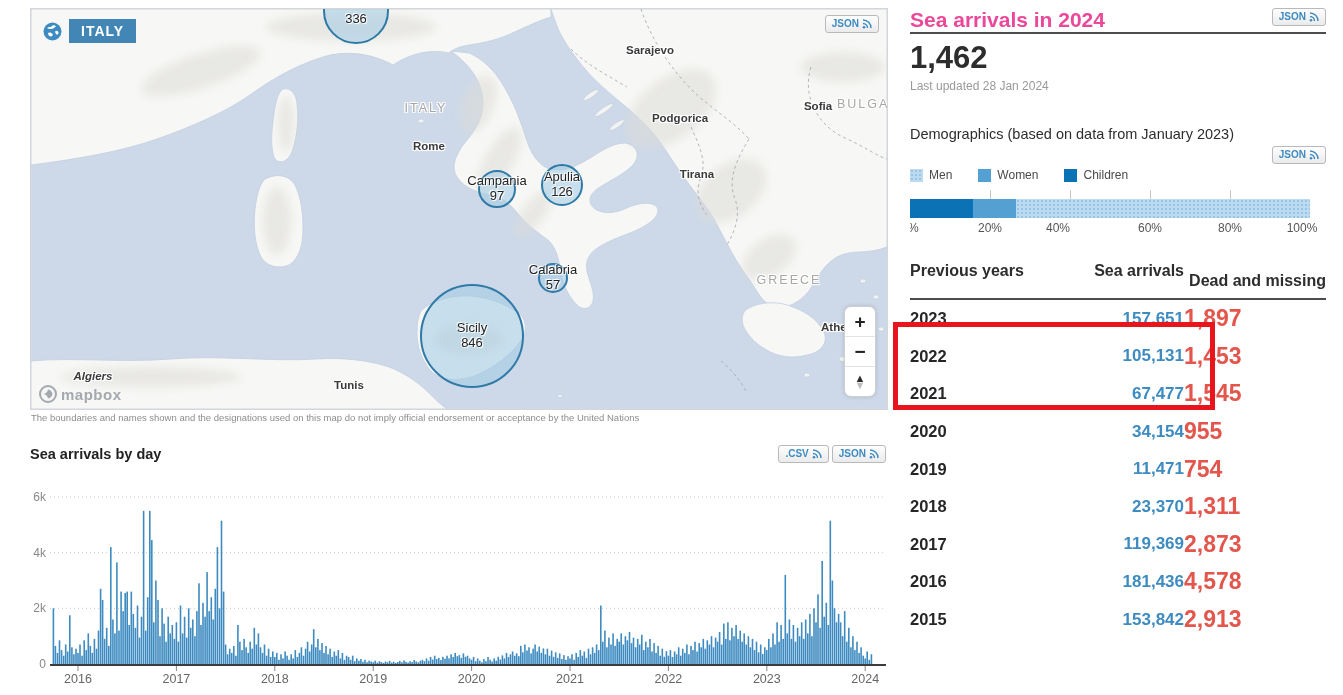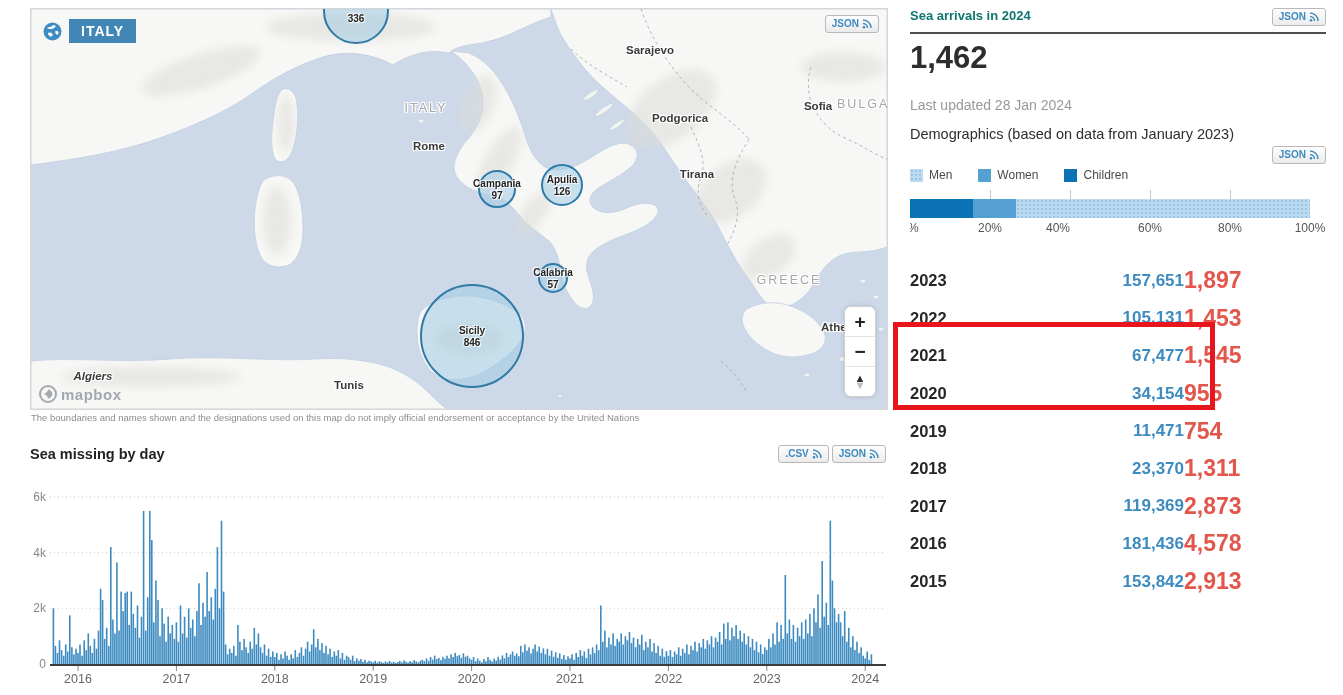--- a/index.html
+++ b/index.html
@@ -11,22 +11,22 @@
        border:1px solid #d6d6d6;overflow:hidden;}
   .map svg.base{position:absolute;left:0;top:0;}
   .map-label{position:absolute;transform:translate(-50%,-50%);white-space:nowrap;
        text-shadow:1px 1px 0 #fff,-1px -1px 0 #fff,1px -1px 0 #fff,-1px 1px 0 #fff,0 0 3px #fff;}
   .map-label.city{font-size:11.5px;font-weight:700;color:#3a3a3a;}
   .map-label.region{font-size:12.5px;font-weight:400;color:#a7a7a7;letter-spacing:2px;}
   .map-label.edge{transform:translate(0,-50%);}
   .bubble{position:absolute;border-radius:50%;border:2px solid #2f7aa6;
        background:rgba(160,203,228,.55);box-sizing:border-box;}
   .bubble-label{position:absolute;transform:translate(-50%,-50%);text-align:center;
-       font-size:10px;color:#222;line-height:1.15;white-space:nowrap;
-       text-shadow:1px 1px 0 rgba(255,255,255,.9),-1px -1px 0 rgba(255,255,255,.9),0 0 3px #fff;font-weight:bold;}
+       font-size:13px;color:#222;line-height:1.15;white-space:nowrap;
+       text-shadow:1px 1px 0 rgba(255,255,255,.9),-1px -1px 0 rgba(255,255,255,.9),0 0 3px #fff;}
   .badge-wrap{position:absolute;left:12px;top:10px;display:flex;align-items:center;gap:7px;}
   .country-badge{background:#4186b5;color:#fff;font-weight:700;font-size:14px;
        letter-spacing:1px;padding:4px 12px;}
   .zoomctl{position:absolute;right:11px;top:297px;width:30px;background:#fff;
        border:1px solid #cfcfcf;border-radius:7px;overflow:hidden;box-shadow:0 0 4px rgba(0,0,0,.15);}
   .zoomctl .zbtn{height:29px;display:flex;align-items:center;justify-content:center;
        font-size:19px;font-weight:700;color:#222;border-bottom:1px solid #e3e3e3;cursor:pointer;}
   .zoomctl .zbtn:last-child{border-bottom:none;}
   .compass{display:flex;flex-direction:column;line-height:.62;font-size:11px;}
   .compass .up{color:#2b2b2b;} .compass .down{color:#bdbdbd;}
@@ -41,26 +41,26 @@
   .pill svg{display:block;}
 
   
   .daily-title{position:absolute;left:30px;top:446px;font-size:14.5px;font-weight:700;color:#222;}
   .daily-btns{position:absolute;left:30px;top:445px;width:856px;display:flex;
        justify-content:flex-end;gap:3px;}
   .daily-chart{position:absolute;left:30px;top:485px;width:856px;height:210px;}
 
   
   .rpanel{position:absolute;left:910px;top:0;width:418px;height:695px;}
-  .sect-title{font-size:13px;font-weight:700;color:#0f766e;}
+  .sect-title{font-size:21px;font-weight:700;color:#ec4899;}
   .stats-row{position:absolute;left:0;top:8px;width:416px;display:flex;
        justify-content:space-between;align-items:flex-start;}
   .stats-hr{position:absolute;left:0;top:32px;width:416px;height:2px;background:#4d4d4d;}
   .big-number{position:absolute;left:0;top:40px;font-size:31px;font-weight:700;color:#2d2d2d;}
-  .updated{position:absolute;left:0;top:97px;font-size:14px;color:#999;}
+  .updated{position:absolute;left:0;top:79px;font-size:12px;color:#999;}
 
   .demo-title{position:absolute;left:0;top:126px;font-size:14.5px;font-weight:400;color:#2d2d2d;}
   .demo-json{position:absolute;right:2px;top:146px;}
   .legend{position:absolute;left:0;top:168px;display:flex;gap:26px;}
   .legend-item{display:flex;align-items:center;gap:6px;font-size:12px;color:#4a4a4a;}
   .legend-sw{width:13px;height:13px;}
   .sw-dots{background-image:radial-gradient(#98c5e5 1px,rgba(0,0,0,0) 1px);background-size:4px 4px;}
   .demo-ticks{position:absolute;left:0;top:190px;width:400px;height:9px;}
   .demo-tick{position:absolute;top:0;width:1px;height:9px;background:#c4c4c4;}
   .demo-bar{position:absolute;left:0;top:199px;width:400px;height:19px;display:flex;}
@@ -231,21 +231,21 @@
       <svg width="18" height="18" viewBox="0 0 18 18">
         <circle cx="9" cy="9" r="8" fill="none" stroke="#9aa1a8" stroke-width="2"></circle>
         <path d="M9,4.5 C11.5,5 13,6.5 13.5,9 C13,11.5 11.5,13 9,13.5 C8.5,11 7,9.5 4.5,9 C7,8.5 8.5,7 9,4.5 Z" fill="#9aa1a8"></path>
       </svg>
       <span>mapbox</span>
     </div>
   </div>
 
   <div class="disclaimer">The boundaries and names shown and the designations used on this map do not imply official endorsement or acceptance by the United Nations</div>
 
-  <div class="daily-title">Sea missing by day</div>
+  <div class="daily-title">Sea arrivals by day</div>
   <div class="daily-btns">
     <span class="pill">
       <span>.CSV</span>
       <svg width="10" height="10" viewBox="0 0 10 10">
         <circle cx="2" cy="8.3" r="1.3" fill="#3d8bc0"></circle>
         <path d="M1 4.5 A4.5 4.5 0 0 1 5.5 9" stroke="#3d8bc0" fill="none" stroke-width="1.4"></path>
         <path d="M1 1 A8 8 0 0 1 9 9" stroke="#3d8bc0" fill="none" stroke-width="1.4"></path>
       </svg>
     </span>
     <span class="pill">
@@ -744,24 +744,29 @@
         <div class="demo-seg" style="width: 15.8%; background-color: rgb(11, 114, 181);"></div>
         <div class="demo-seg" style="width: 10.7%; background-color: rgb(85, 160, 210);"></div>
         <div class="demo-seg sw-dots" style="width: 73.5%; background-color: rgb(188, 218, 240);"></div>
       </div>
     <div class="demo-axis" id="demo-axis">
         <span style="left: 0px;">0%</span>
         <span style="left: 80px;">20%</span>
         <span style="left: 148px;">40%</span>
         <span style="left: 240px;">60%</span>
         <span style="left: 320px;">80%</span>
-        <span style="left: 400px;">100%</span>
+        <span style="left: 392px;">100%</span>
       </div>
 
     <div class="yrtable">
+      <div class="thead">
+        <div class="h h1">Previous years</div>
+        <div class="h h2">Sea arrivals</div>
+        <div class="h h3">Dead and missing</div>
+      </div>
       <div id="table-body">
           <div class="trow">
             <div class="year">2023</div>
             <div class="arr">157,651</div>
             <div class="dead">1,897</div>
           </div>
           <div class="trow">
             <div class="year">2022</div>
             <div class="arr">105,131</div>
             <div class="dead">1,453</div>

